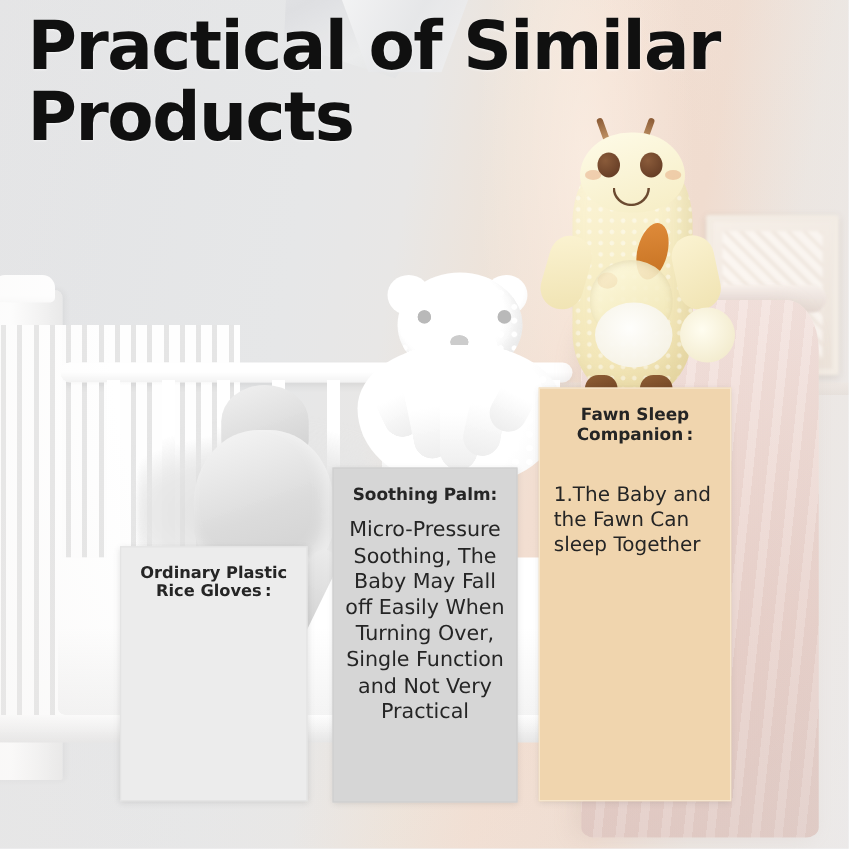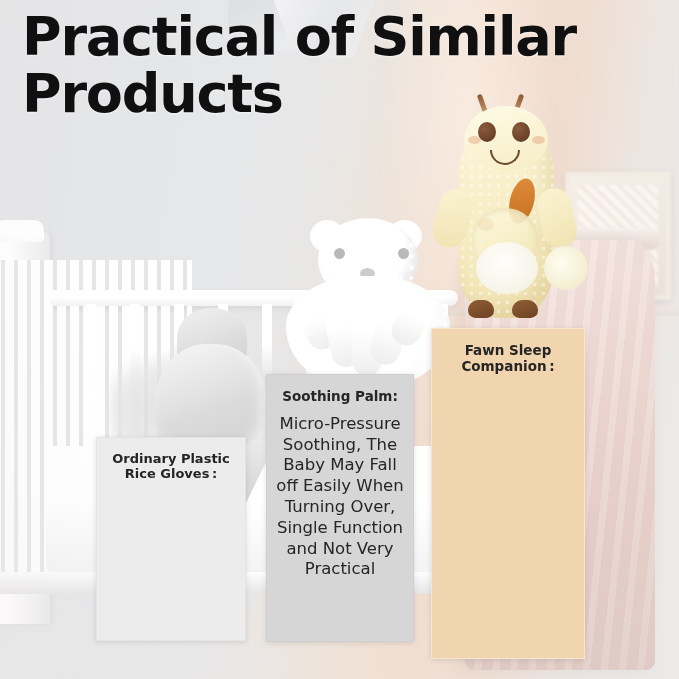--- a/index.html
+++ b/index.html
@@ -363,21 +363,21 @@
     left:266px;top:374px;width:148px;height:268px;
     background:#d6d6d6;
     border:1px solid #cfcfcf;
     padding:14px 6px 0 6px;
   }
   #panel-soothing-palm .p-title{font-size:13.5px;}
   #panel-soothing-palm .p-body{font-size:16.5px;}
 
   
   #panel-fawn-companion{
-    left:431px;top:328px;width:154px;height:331px;
+    left:431px;top:310px;width:154px;height:331px;
     background:#f0d5ae;
     border:1px solid #f6e6cd;
     padding:14px 7px 0 7px;
   }
   #panel-fawn-companion .p-title{font-size:13.5px;}
   #panel-fawn-companion .p-body{font-size:16px;text-align:left;padding-left:4px;}
   #panel-fawn-companion .p-body .li{margin-bottom:11px;}
 </style>
 </head>
 <body>
@@ -480,17 +480,20 @@
 Turning Over,
 Single Function
 and Not Very
 Practical</p>
   </div>
 
   <div class="panel" id="panel-fawn-companion">
     <p class="p-title">Fawn Sleep
 Companion :</p>
     <div class="p-body">
+      <div class="li">1.The Baby and
+ the Fawn Can
+sleep Together</div>
       
     </div>
   </div>
 
 </div>
 
 </body></html>

